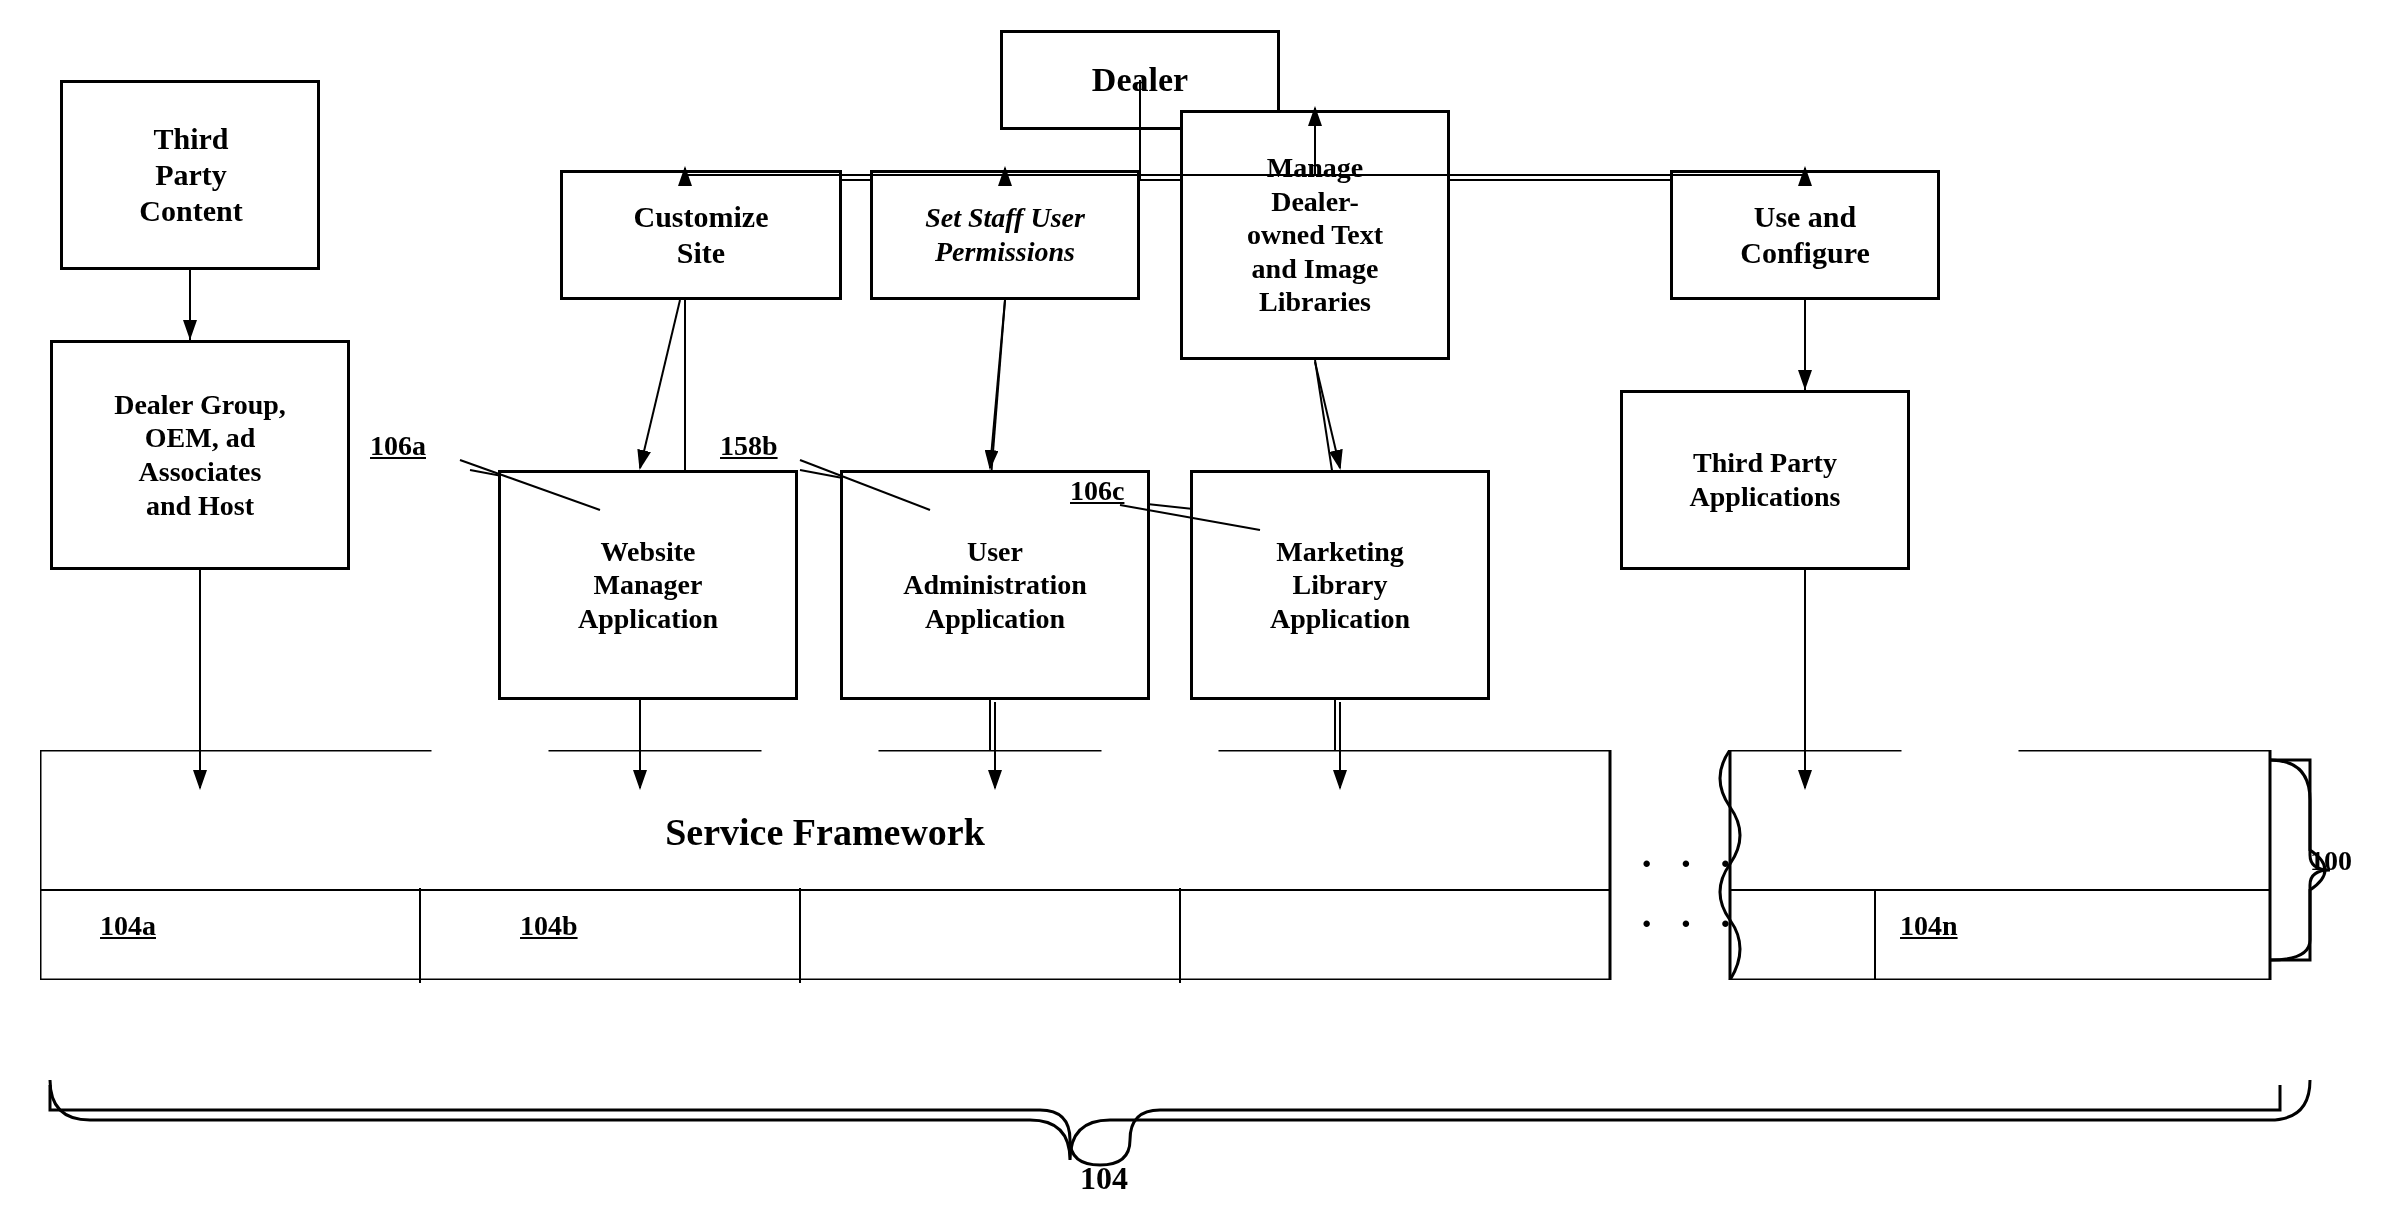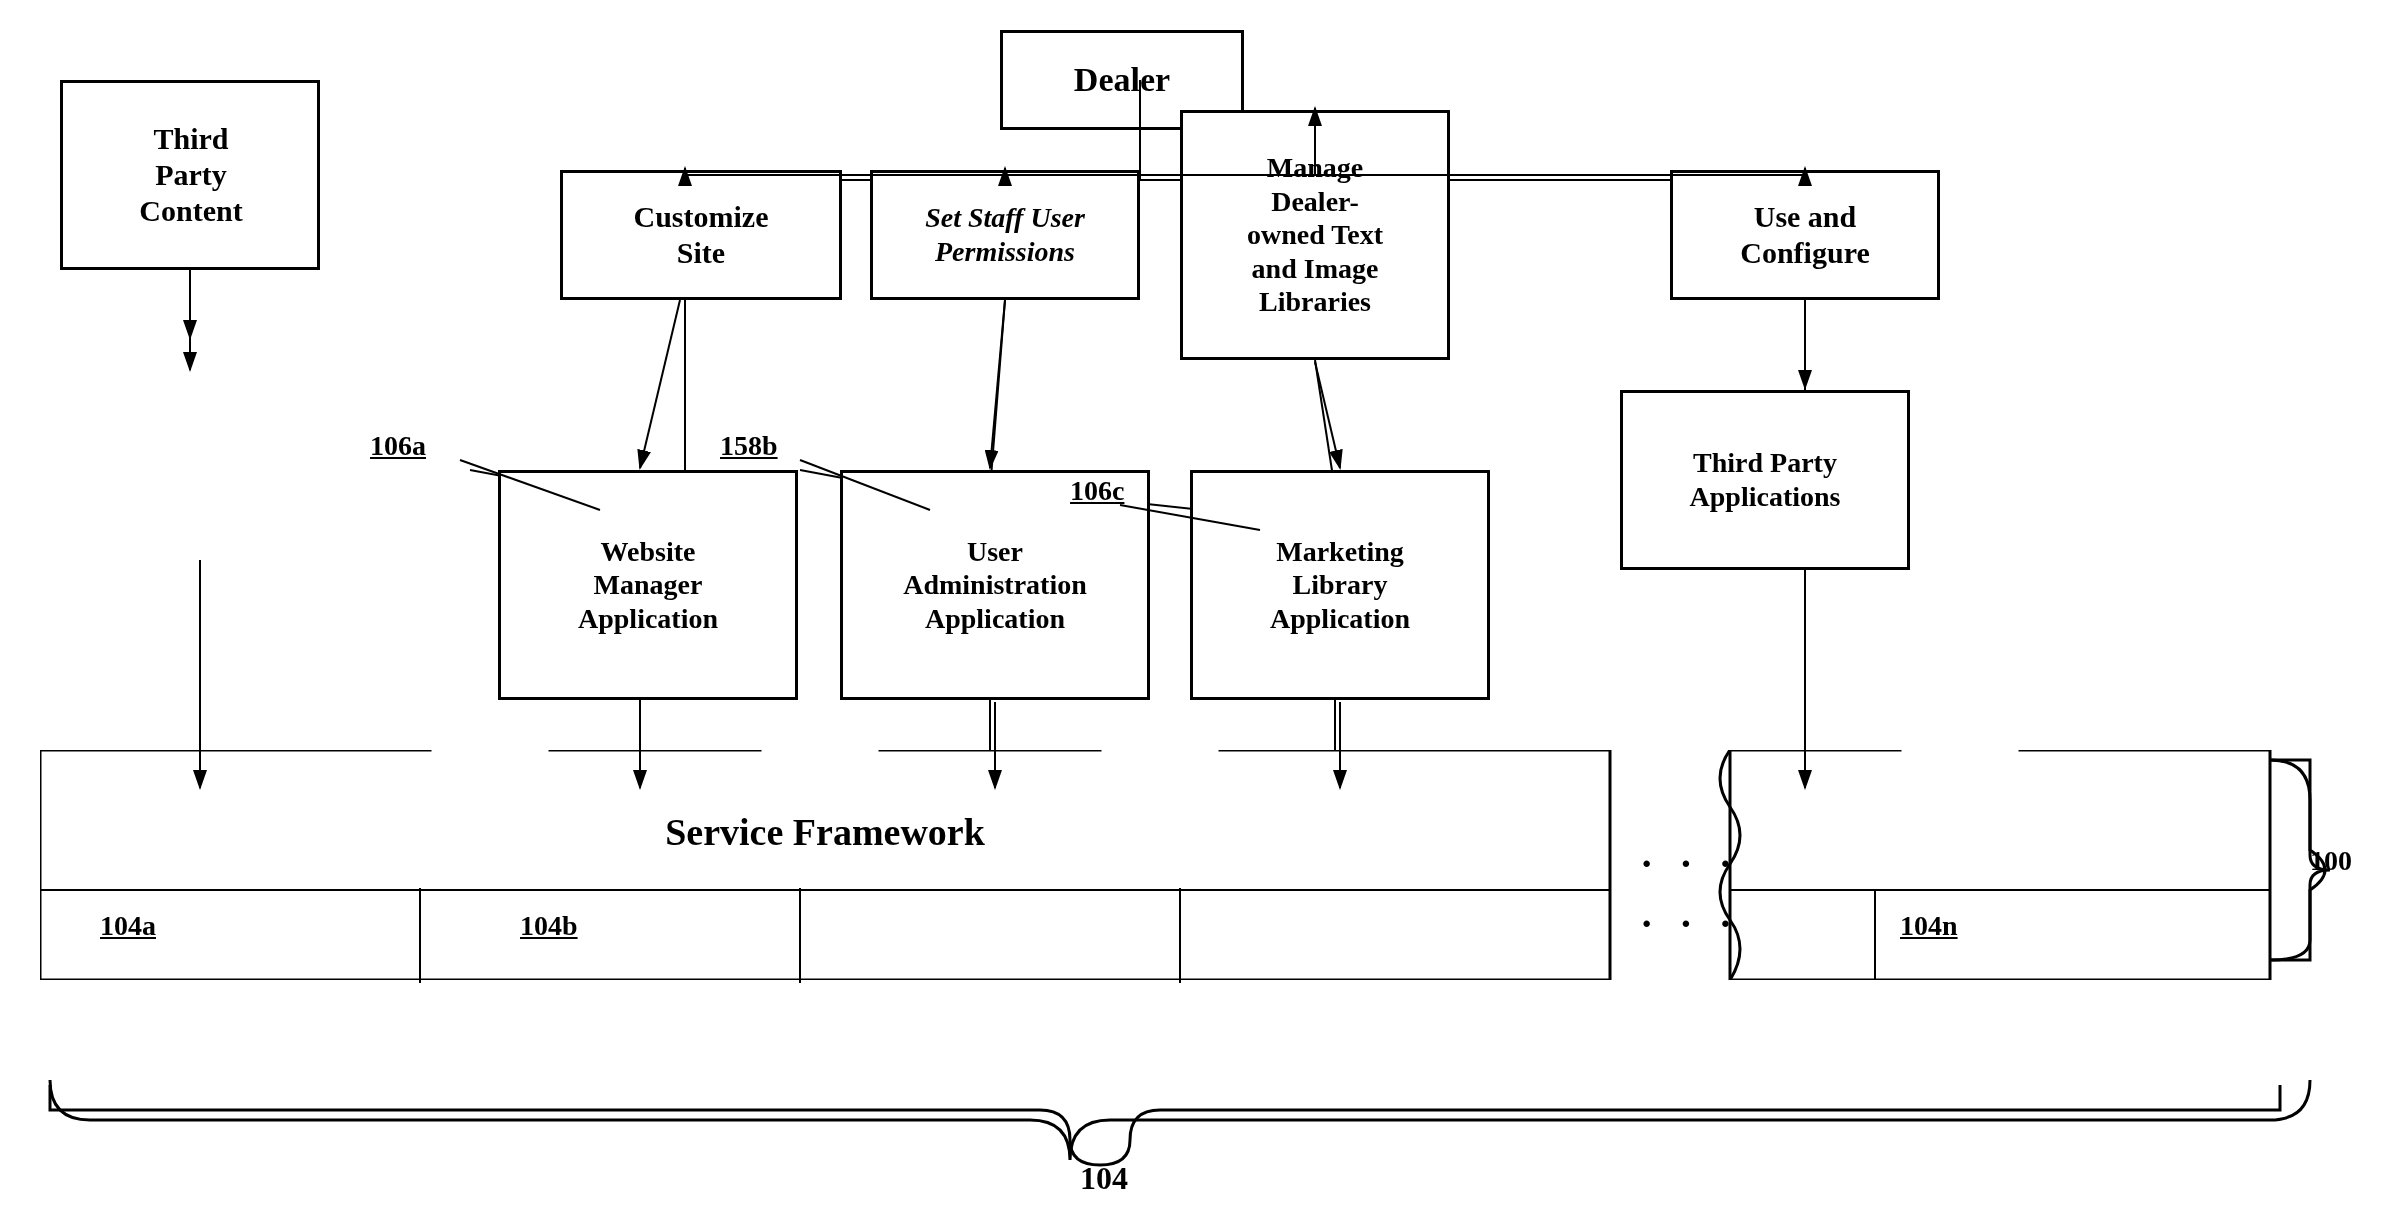--- a/index.html
+++ b/index.html
@@ -99,28 +99,31 @@
     <line x1="1805" y1="300" x2="1805" y2="420" stroke="#000" stroke-width="2" marker-end="url(#arrowhead)"></line>
 
     <line x1="1805" y1="570" x2="1805" y2="790" stroke="#000" stroke-width="2" marker-end="url(#arrowhead)"></line>
 
     <path d="M 2270 760 Q 2310 760 2310 800 L 2310 855 Q 2310 870 2330 870 Q 2310 870 2310 885 L 2310 940 Q 2310 960 2270 960" stroke="#000" stroke-width="3" fill="none"></path>
 
     <path d="M 50 1080 Q 50 1120 90 1120 L 1030 1120 Q 1070 1120 1070 1160 Q 1070 1120 1110 1120 L 2270 1120 Q 2310 1120 2310 1080" stroke="#000" stroke-width="3" fill="none"></path>
 
   </svg>
 
-  <div class="box" style="left:1000px; top:30px; width:244px; height:100px; font-size:34px;align-items:center;">
+  <div class="box" style="left:1000px; top:30px; width:280px; height:100px; font-size:34px;align-items:center;">
     <span>Dealer</span>
   </div>
 
   <div class="box" style="left:60px; top:80px; width:260px; height:190px; font-size:30px;padding-left:12px;">
     <span>Third<br>Party<br>Content</span>
   </div>
 
+  <div class="box" style="left:50px; top:340px; width:300px; height:230px; font-size:28px;">
+    <span>Dealer Group,<br>OEM, ad<br>Associates<br>and Host</span>
+  </div>
 
   <div class="box" style="left:560px; top:170px; width:282px; height:130px; font-size:30px;">
     <span>Customize<br>Site</span>
   </div>
 
   <div class="box" style="left:870px; top:170px; width:270px; height:130px; font-size:28px;font-style:italic;">
     <span>Set Staff User<br>Permissions</span>
   </div>
 
   <div class="box" style="left:1180px; top:110px; width:270px; height:250px; font-size:28px;">

